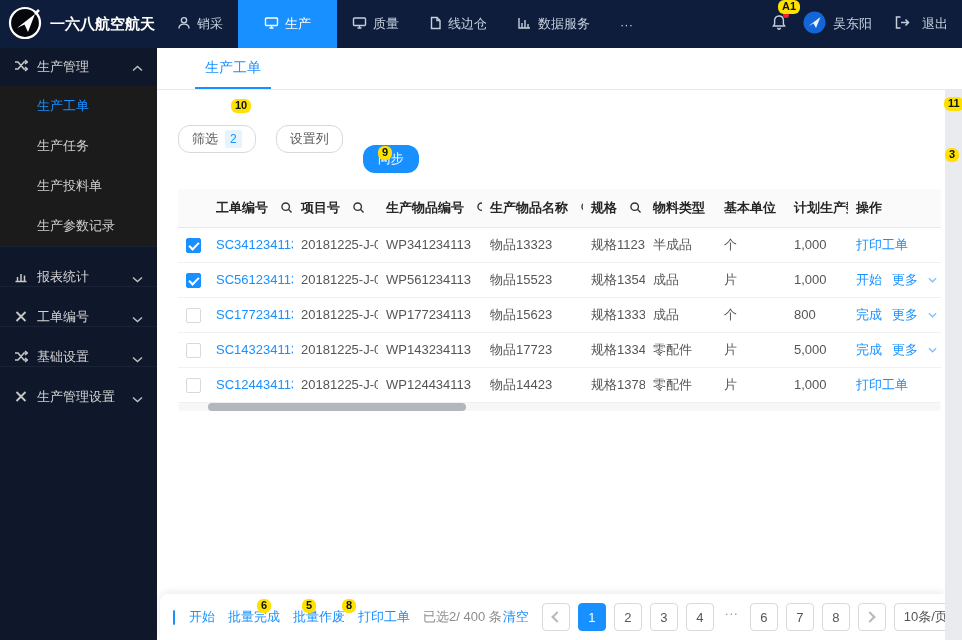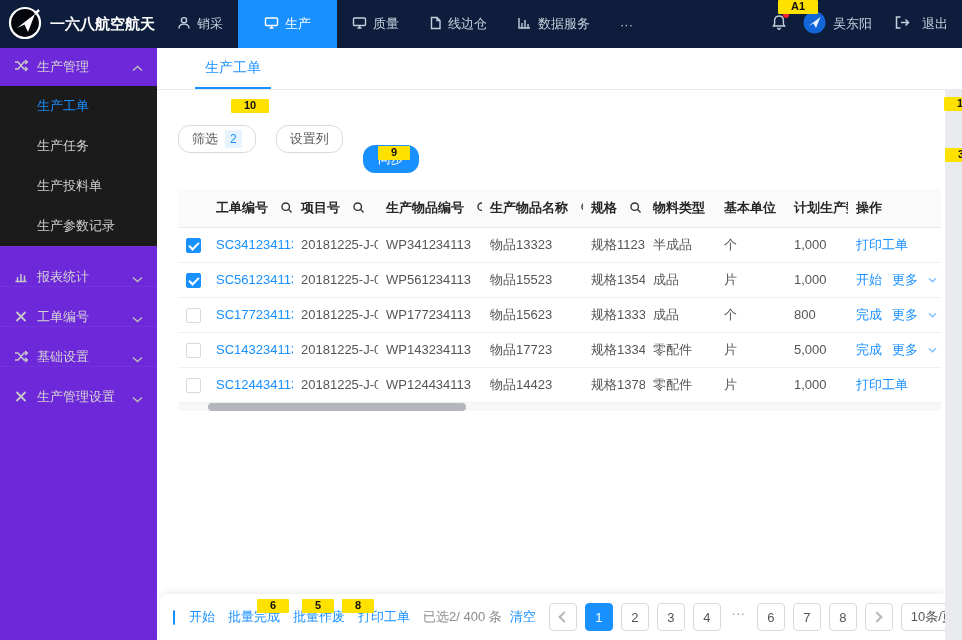--- a/index.html
+++ b/index.html
@@ -20,21 +20,21 @@
   .nav-item.active { background:var(--accent); color:#fff; padding:0 26px; }
   .nav-item svg { flex:0 0 auto; }
   .nav-right { margin-left:auto; display:flex; align-items:center; padding-right:14px; }
   .bell-wrap { position:relative; margin:0 16px 0 6px; }
   .bell-dot { position:absolute; top:-2px; right:-2px; width:6px; height:6px;
     border-radius:50%; background:#f5222d; }
   .user-wrap { display:flex; align-items:center; gap:7px; margin-right:22px; }
 
   
   .sidebar { position:absolute; top:48px; left:0; width:157px; height:592px;
-    background:#6d28d9; color:#d4d4d4; z-index:20; }
+    background:#0f172a; color:#d4d4d4; z-index:20; }
   .menu-parent { height:38px; display:flex; align-items:center; gap:9px; padding:0 14px; cursor:pointer; }
   .menu-parent .chev { margin-left:auto; }
   .submenu { background:#1b1b1b; }
   .submenu-item { height:40px; display:flex; align-items:center; padding-left:37px;
     color:#cfcfcf; cursor:pointer; }
   .submenu-item.active { color:var(--accent); }
   .menu-section { height:40px; display:flex; align-items:flex-end; gap:9px; padding:0 14px;
     cursor:pointer; border-top:1px solid rgba(255,255,255,0.05); }
   .menu-section .chev { margin-left:auto; }
 
@@ -81,35 +81,35 @@
 
   
   .vscroll { position:absolute; right:0; top:90px; width:17px; height:550px; background:#e9ebef; z-index:25; }
 
   
   .bottombar { position:absolute; left:3px; right:17px; bottom:0; height:46px; background:#fff;
     border-radius:8px 0 0 0; box-shadow:0 -2px 8px rgba(0,0,0,0.08);
     display:flex; align-items:center; padding:0 12px 0 13px; z-index:10; }
   .batch-link { color:var(--accent); margin-right:13px; text-decoration:none; cursor:pointer; white-space:nowrap; }
   .batch-link:first-of-type { margin-left:14px; }
-  .sel-info { color:#8c8c8c; margin-right:8px; white-space:nowrap; }
+  .sel-info { color:#8c8c8c; margin-right:1px; white-space:nowrap; }
   .pager { margin-left:auto; display:flex; align-items:center; gap:8px; }
   .pg-btn { min-width:28px; height:28px; border:1px solid #d9d9d9; border-radius:4px; background:#fff;
     color:#555; font-size:13px; display:inline-flex; align-items:center; justify-content:center; cursor:pointer; }
   .pg-btn.active { background:var(--accent); border-color:var(--accent); color:#fff; }
   .pg-ellipsis { color:#999; min-width:20px; text-align:center; letter-spacing:1px; }
   .chev-l,.chev-r { width:8px; height:8px; border-left:2px solid #b8b8b8; border-bottom:2px solid #b8b8b8; display:inline-block; }
   .chev-l { transform:rotate(45deg); margin-left:3px; }
   .chev-r { transform:rotate(225deg); margin-right:3px; }
   .page-size { height:28px; border:1px solid #d9d9d9; border-radius:4px; padding:0 9px;
     display:inline-flex; align-items:center; gap:7px; color:#555; cursor:pointer; white-space:nowrap; }
 
   
   .anno { position:absolute; background:#ffe100; color:#111; font-weight:bold; font-size:11px;
-    line-height:13px; height:14px; padding:0 13px; z-index:99; border-radius:1px; }
+    line-height:13px; height:14px; padding:0 4px; z-index:99; border-radius:6px; }
   .anno-a1  { left:778; left:778px; top:0; }
   .anno-n10 { left:231px; top:99px; }
   .anno-n11 { left:944px; top:97px; }
   .anno-n3  { left:945px; top:148px; }
   .anno-n9  { left:378px; top:146px; }
   .anno-n6  { left:257px; top:599px; }
   .anno-n5  { left:302px; top:599px; }
   .anno-n8  { left:342px; top:599px; }
 
   .chev { display:inline-block; }

